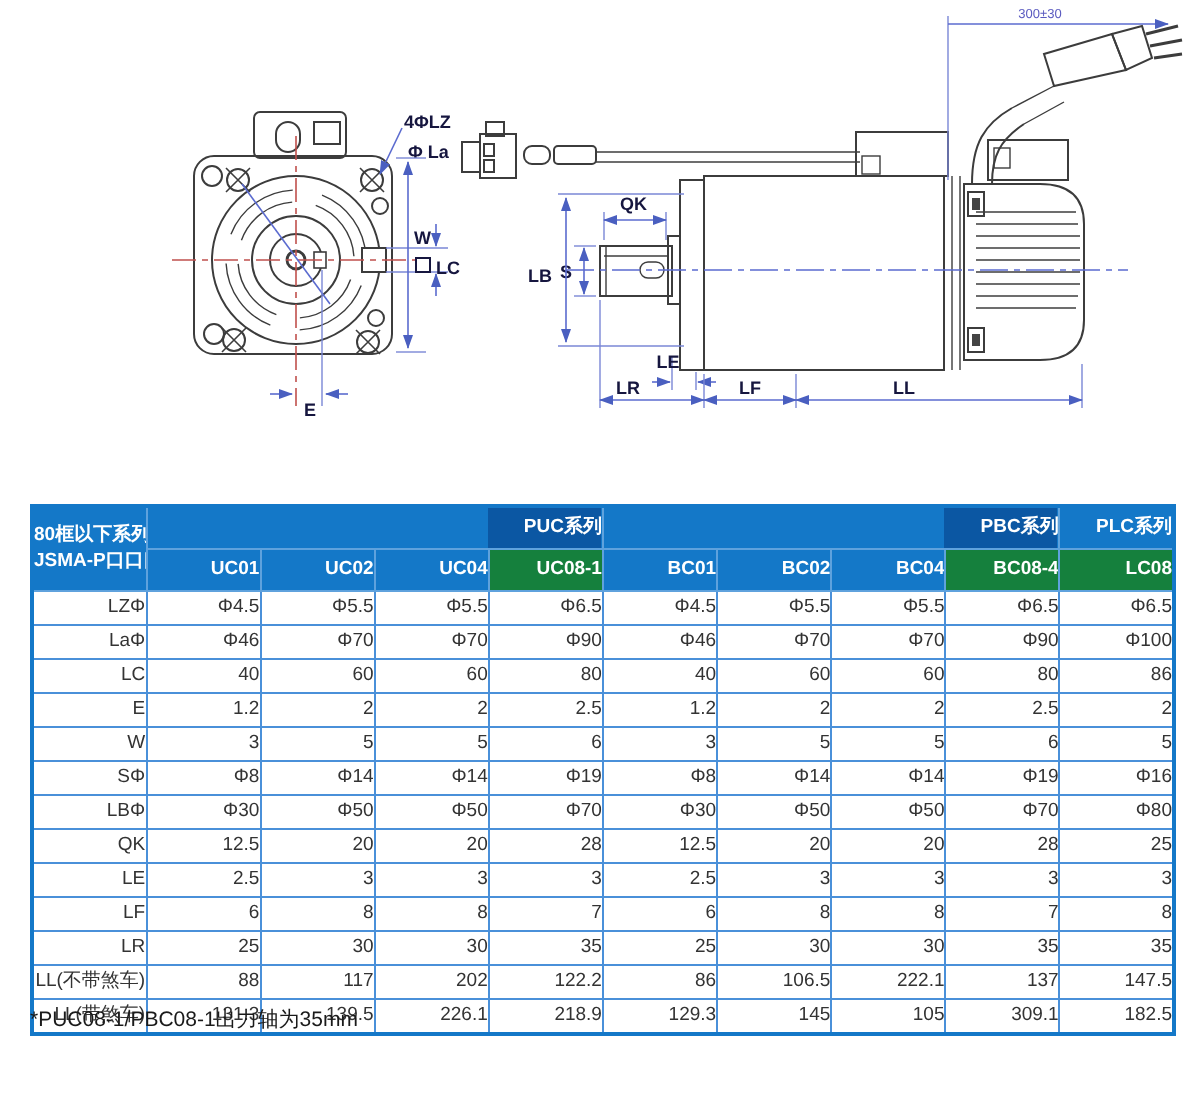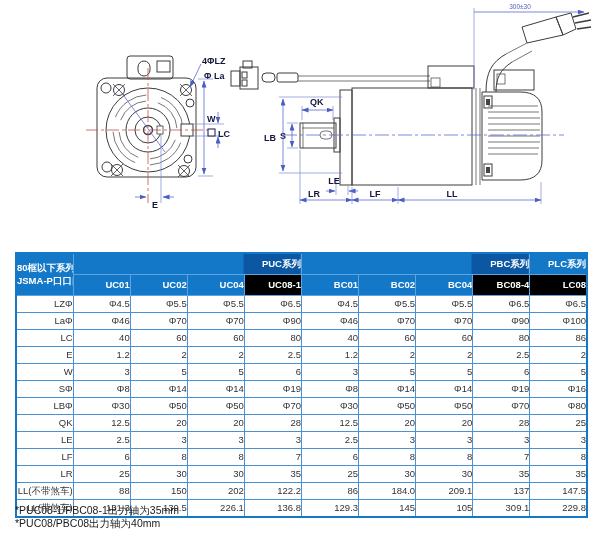--- a/index.html
+++ b/index.html
@@ -25,21 +25,21 @@
   .spec th,.spec td{
     border:1px solid #4a90d9;padding:0;height:16px;line-height:16px;
     overflow:hidden;white-space:nowrap;font-weight:normal;
   }
   .spec thead th{
     background:#1478c8;color:#fff;font-weight:bold;height:20px;line-height:20px;
     border-color:#5fa2dd;
   }
   .spec thead th.corner{line-height:1.3;font-size:9.5px;}
   .spec thead th.grad{background:linear-gradient(90deg,#1478c8 75%,#0b57a3 75%);}
-  .spec thead th.dark, .spec td.dark-h{background:#000000;}
+  .spec thead th.dark, .spec td.dark-h{background:#15803d;}
   .spec tbody th{background:#fff;color:#333;}
   #notes{position:absolute;left:15px;top:504px;font-size:10.5px;color:#1a1a1a;
     line-height:13px;font-weight:500;}
   #notes div{white-space:nowrap;}
 </style>
 </head>
 <body>
 
 <svg id="drawing" width="600" height="250" viewBox="0 0 600 250">
   <defs>
@@ -357,40 +357,39 @@
         <td>35</td>
         <td>25</td>
         <td>30</td>
         <td>30</td>
         <td>35</td>
         <td>35</td>
       </tr>
       <tr>
         <th>LL(不带煞车)</th>
         <td>88</td>
-        <td>150</td>
+        <td>117</td>
         <td>202</td>
         <td>122.2</td>
         <td>86</td>
-        <td>184.0</td>
-        <td>209.1</td>
+        <td>106.5</td>
+        <td>222.1</td>
         <td>137</td>
         <td>147.5</td>
       </tr>
       <tr>
         <th>LL(带煞车)</th>
         <td>131.3</td>
         <td>139.5</td>
         <td>226.1</td>
-        <td>136.8</td>
+        <td>218.9</td>
         <td>129.3</td>
         <td>145</td>
         <td>105</td>
         <td>309.1</td>
-        <td>229.8</td>
+        <td>182.5</td>
       </tr>
     </tbody>
 </table>
 
 <div id="notes">
     <div>*PUC08-1/PBC08-1出力轴为35mm</div>
-    <div>*PUC08/PBC08出力轴为40mm</div>
   </div>
 
 </body></html>

